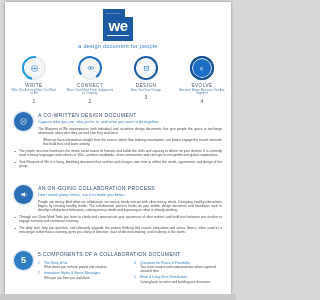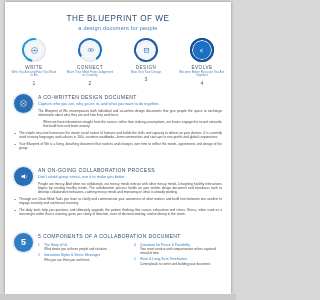--- a/index.html
+++ b/index.html
@@ -105,21 +105,26 @@
   .item .tx{flex:1 1 auto;min-width:0;}
   .item .hd{font-size:3.4px;color:#2f7ec4;line-height:4.2px;}
   .item .sb{font-size:3.1px;color:#4a4a4a;line-height:4px;}
 </style>
 </head>
 <body>
 
 <div class="page">
 
   <div class="hdr">
-    <div class="title">THE BLUEPRINT OF WE</div>
+    <div class="logo">
+      <div class="fold"></div>
+      <div class="tiny">the blueprint of</div>
+      <div class="we">we</div>
+      <div class="rule"></div>
+    </div>
     <div class="subtitle">a design document for people</div>
   </div>
 
   <div class="steps">
 
     <div class="step">
       <div class="dial">
         <div class="ring"></div>
         <div class="arc" style="border-left-color:#1c9ae0;border-top-color:#1c9ae0;transform:rotate(-35deg);"></div>
         <div class="inner">

